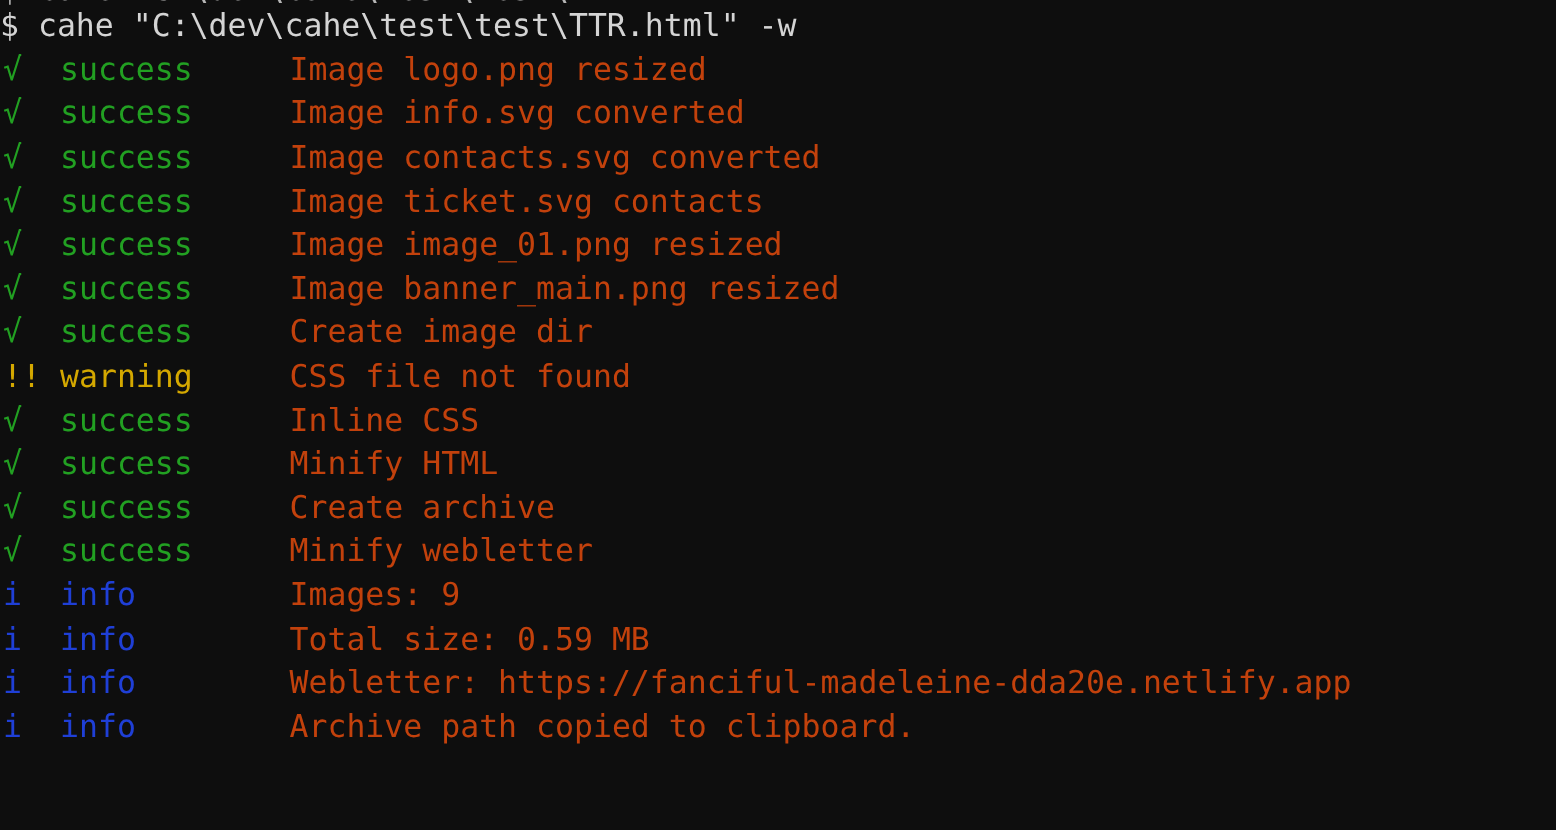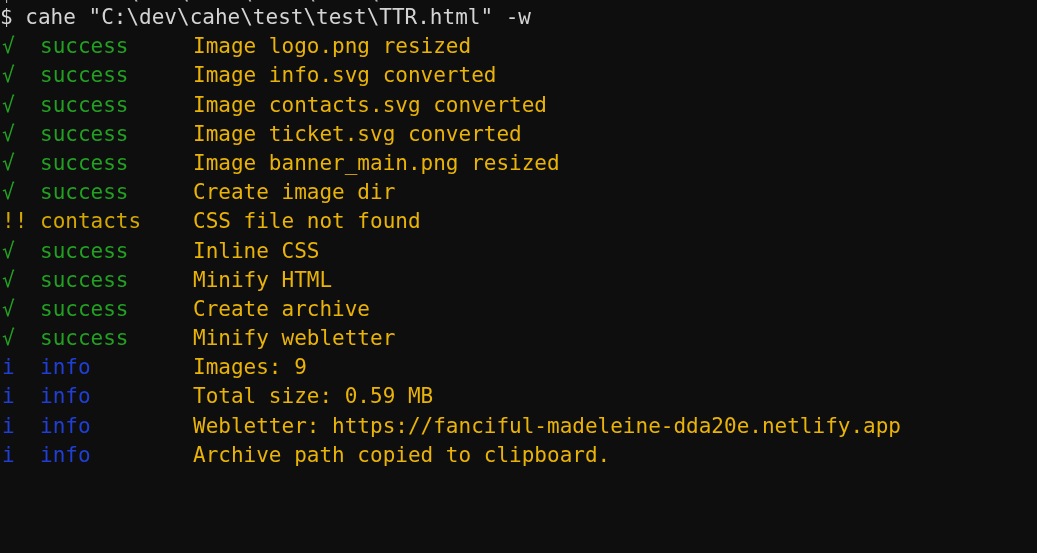--- a/index.html
+++ b/index.html
@@ -51,21 +51,21 @@
     box-sizing: border-box;
   }
   .label {
     display: inline-block;
     width: 153px;
     box-sizing: border-box;
     text-underline-offset: 3px;
   }
   .message {
     display: inline-block;
-    color: #eab308;
+    color: #c2410c;
   }
   .lvl-success .marker,
   .lvl-success .label { color: #22a022; }
   .lvl-warning .marker,
   .lvl-warning .label { color: #d4a800; }
   .lvl-info .marker,
   .lvl-info .label { color: #1f3fd6; }
 </style>
 </head>
 <body>
@@ -73,24 +73,25 @@
 <div id="terminal">
 
   <div id="scrollback">$ cahe "C:\dev\cahe\test\test\TTR.html" -w</div>
 
   <div id="lines">
     <div class="row prompt-row">$ cahe "C:\dev\cahe\test\test\TTR.html" -w</div>
     <div id="log-rows">
         <div class="row lvl-success"><span class="marker">√</span><span class="label">success</span><span class="message">Image logo.png resized</span></div>
         <div class="row lvl-success"><span class="marker">√</span><span class="label">success</span><span class="message">Image info.svg converted</span></div>
         <div class="row lvl-success"><span class="marker">√</span><span class="label">success</span><span class="message">Image contacts.svg converted</span></div>
-        <div class="row lvl-success"><span class="marker">√</span><span class="label">success</span><span class="message">Image ticket.svg converted</span></div>
+        <div class="row lvl-success"><span class="marker">√</span><span class="label">success</span><span class="message">Image ticket.svg contacts</span></div>
+        <div class="row lvl-success"><span class="marker">√</span><span class="label">success</span><span class="message">Image image_01.png resized</span></div>
         <div class="row lvl-success"><span class="marker">√</span><span class="label">success</span><span class="message">Image banner_main.png resized</span></div>
         <div class="row lvl-success"><span class="marker">√</span><span class="label">success</span><span class="message">Create image dir</span></div>
-        <div class="row lvl-warning"><span class="marker">!!</span><span class="label">contacts</span><span class="message">CSS file not found</span></div>
+        <div class="row lvl-warning"><span class="marker">!!</span><span class="label">warning</span><span class="message">CSS file not found</span></div>
         <div class="row lvl-success"><span class="marker">√</span><span class="label">success</span><span class="message">Inline CSS</span></div>
         <div class="row lvl-success"><span class="marker">√</span><span class="label">success</span><span class="message">Minify HTML</span></div>
         <div class="row lvl-success"><span class="marker">√</span><span class="label">success</span><span class="message">Create archive</span></div>
         <div class="row lvl-success"><span class="marker">√</span><span class="label">success</span><span class="message">Minify webletter</span></div>
         <div class="row lvl-info"><span class="marker">i</span><span class="label">info</span><span class="message">Images: 9</span></div>
         <div class="row lvl-info"><span class="marker">i</span><span class="label">info</span><span class="message">Total size: 0.59 MB</span></div>
         <div class="row lvl-info"><span class="marker">i</span><span class="label">info</span><span class="message">Webletter: https://fanciful-madeleine-dda20e.netlify.app</span></div>
         <div class="row lvl-info"><span class="marker">i</span><span class="label">info</span><span class="message">Archive path copied to clipboard.</span></div>
       </div>
   </div>

